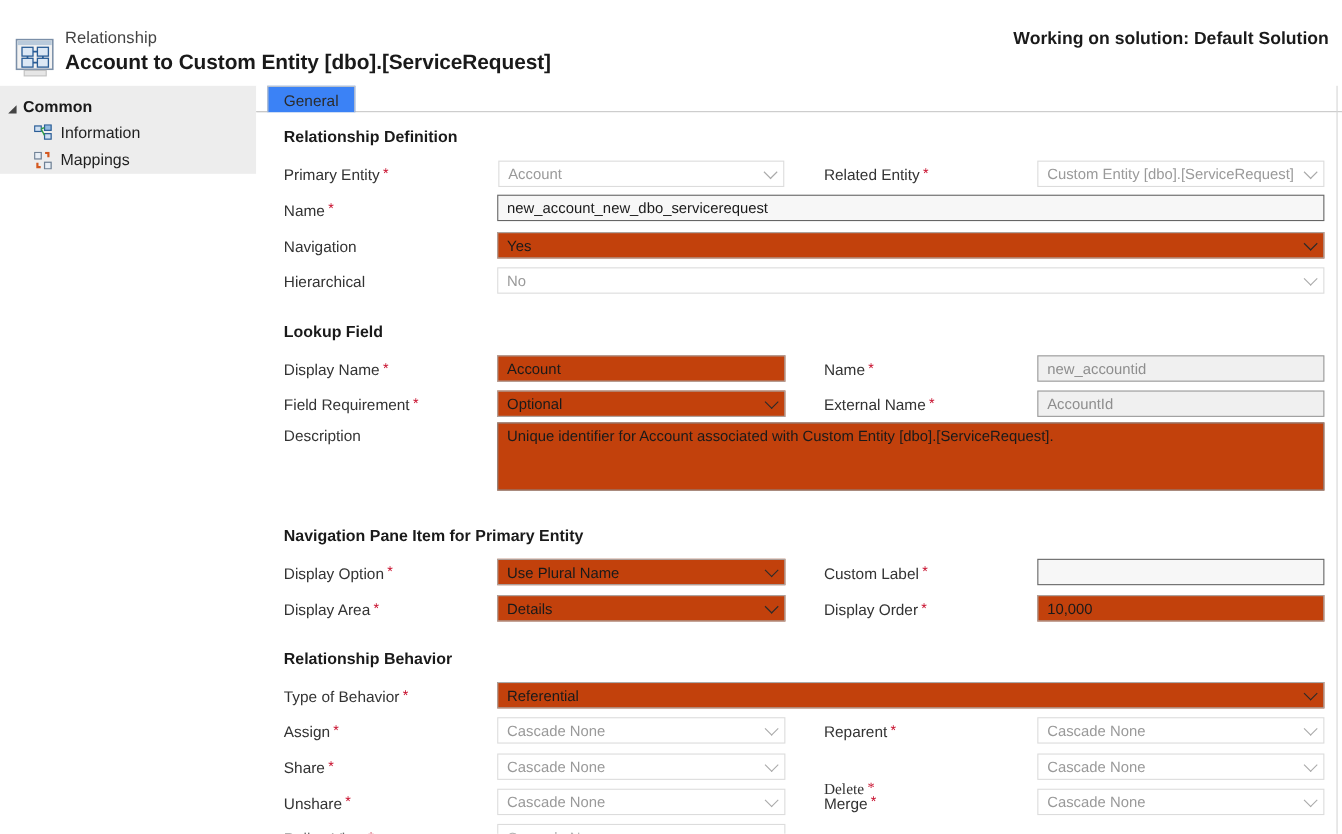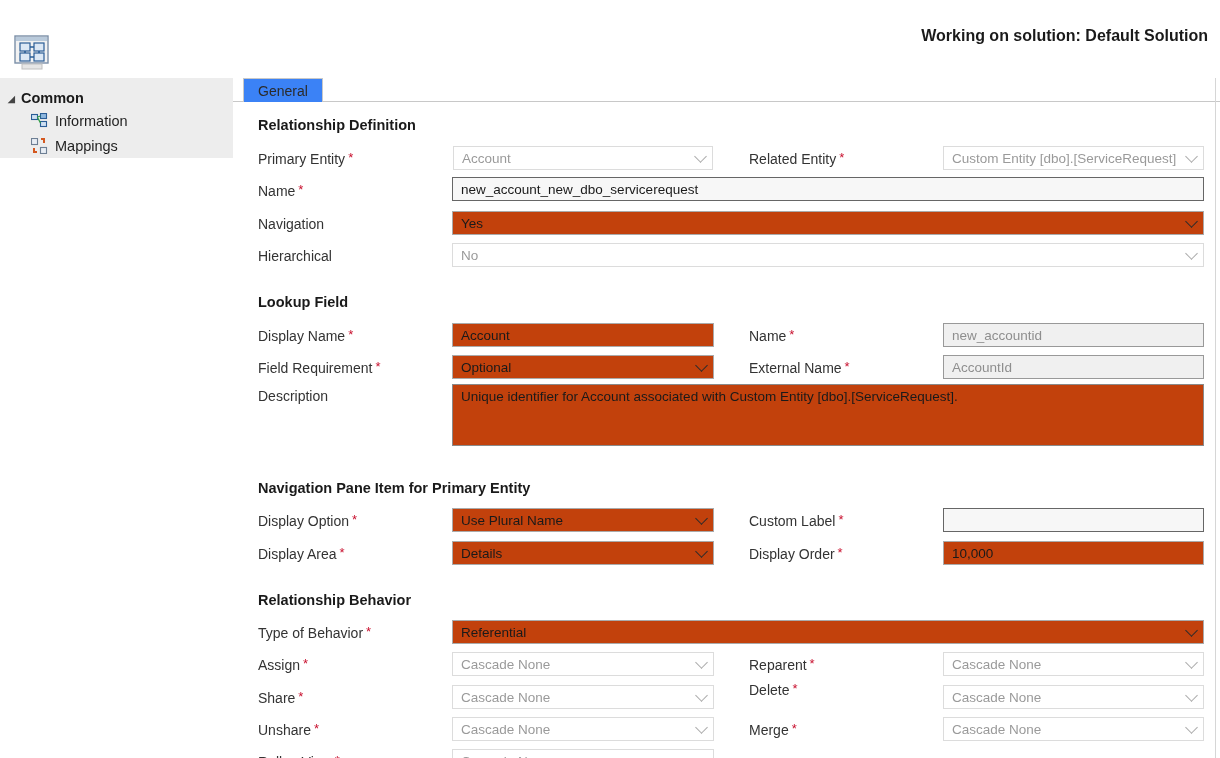--- a/index.html
+++ b/index.html
@@ -224,20 +224,24 @@
       <rect x="4" y="3" width="31" height="4" fill="#b9cadb"></rect>
       <rect x="8" y="9" width="10" height="8" fill="#dce8f5" stroke="#2a5d96" stroke-width="1.2"></rect>
       <rect x="22" y="9" width="10" height="8" fill="#dce8f5" stroke="#2a5d96" stroke-width="1.2"></rect>
       <rect x="8" y="19" width="10" height="8" fill="#dce8f5" stroke="#2a5d96" stroke-width="1.2"></rect>
       <rect x="22" y="19" width="10" height="8" fill="#dce8f5" stroke="#2a5d96" stroke-width="1.2"></rect>
       <path d="M18 13 L22 13 M13 17 L13 19 M27 17 L27 19 M18 23 L22 23" stroke="#2a5d96" stroke-width="1.6"></path>
       <rect x="10" y="30" width="20" height="5" fill="#e6e6e6" stroke="#c0c0c0" stroke-width="1"></rect>
     </svg>
   </div>
 
+  <div id="header-titles">
+    <div id="header-eyebrow">Relationship</div>
+    <div id="header-title">Account to Custom Entity [dbo].[ServiceRequest]</div>
+  </div>
 
   <div id="solution-status">Working on solution: Default Solution</div>
 </div>
 
 <div id="sidebar">
   <div class="nav-group-header">
     <span class="nav-group-chevron">◢</span>
     <span>Common</span>
   </div>
 
@@ -414,21 +418,21 @@
     </div>
 
     <div class="field-label" style="left:25px; top:587px;">
       <span>Share</span><span class="req">*</span>
     </div>
     <div class="ctl select disabled" style="left:219px; top:583px; width:262px;">
       <span>Cascade None</span>
       <span class="chev"></span>
     </div>
 
-    <div class="field-label" style="left:516px; top:579px;">
+    <div class="field-label" style="left:516px; top:606px;font-family:Liberation Serif, serif;">
       <span>Delete</span><span class="req">*</span>
     </div>
     <div class="ctl select disabled" style="left:710px; top:583px; width:261px;">
       <span>Cascade None</span>
       <span class="chev"></span>
     </div>
 
     <div class="field-label" style="left:25px; top:619px;">
       <span>Unshare</span><span class="req">*</span>
     </div>

